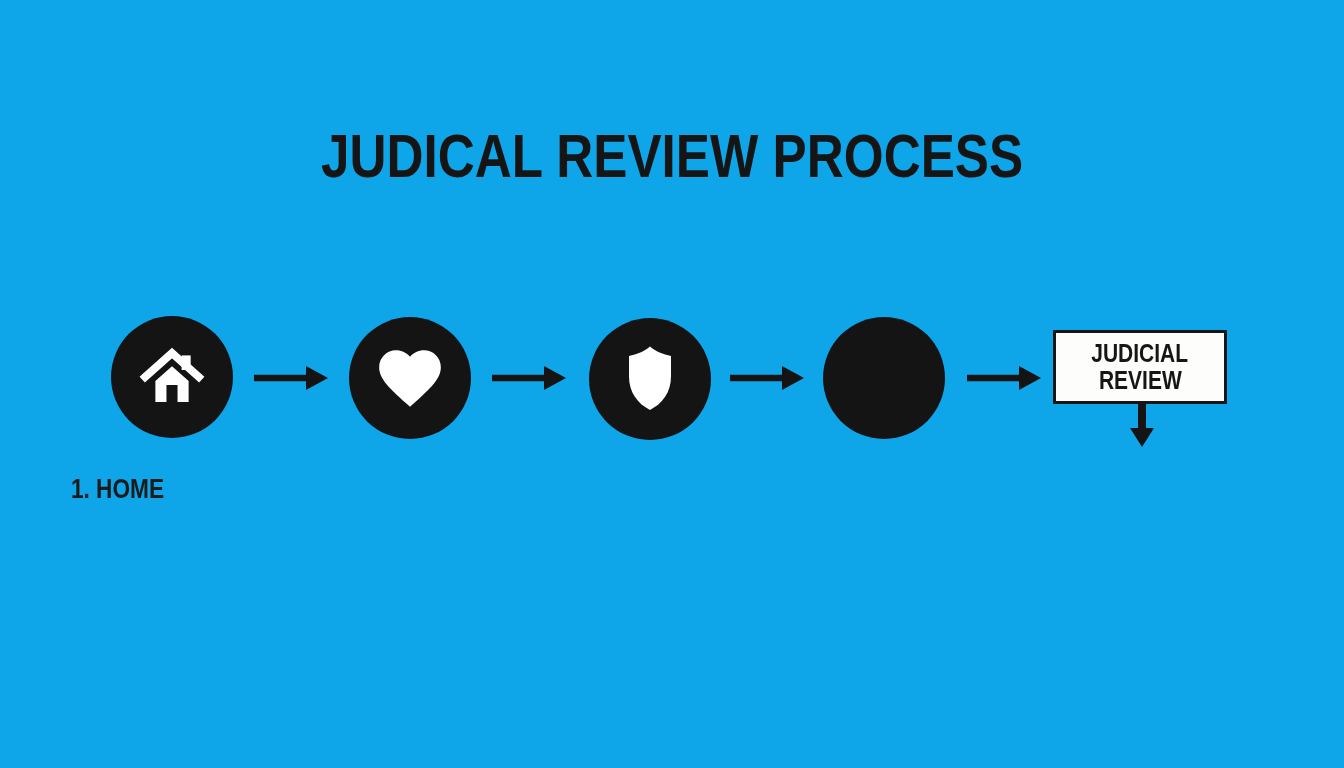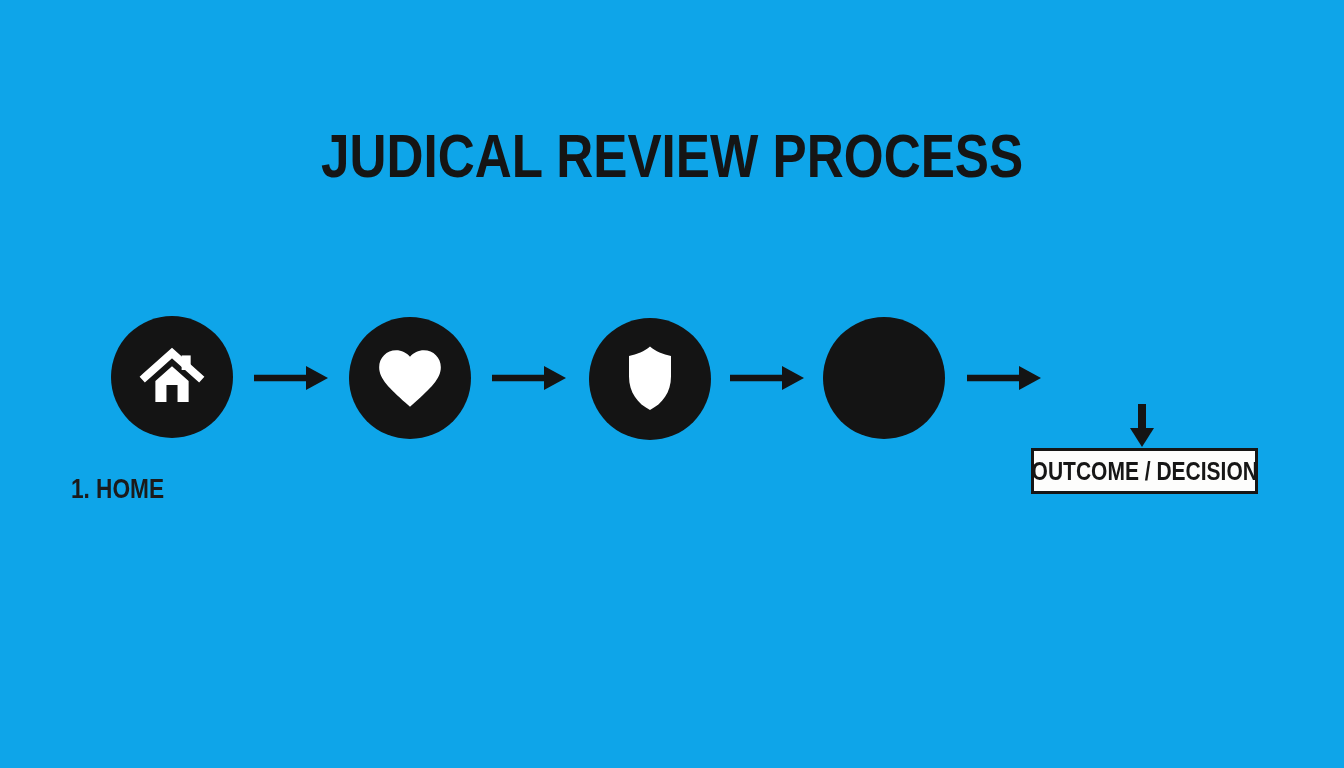--- a/index.html
+++ b/index.html
@@ -137,23 +137,24 @@
 
   <svg class="flow-arrow" style="left:965px;" width="78" height="32" viewBox="0 0 78 32">
     <line x1="2" y1="16" x2="58" y2="16" stroke="#141414" stroke-width="6.5"></line>
     <polygon points="54,4 76,16 54,28" fill="#141414"></polygon>
   </svg>
 
   <div class="step-label" style="left:62px;">
     <span class="squeeze">1. HOME</span>
   </div>
 
+  <div class="box" id="judicial-review-box">
+    <div><span class="squeeze">JUDICIAL</span></div>
+    <div><span class="squeeze">REVIEW</span></div>
+  </div>
 
   <svg id="down-arrow" width="32" height="46" viewBox="0 0 32 46">
     <line x1="16" y1="2" x2="16" y2="30" stroke="#141414" stroke-width="8"></line>
     <polygon points="4,26 28,26 16,45" fill="#141414"></polygon>
   </svg>
 
-  <div class="box" id="outcome-box">
-    <span class="squeeze">OUTCOME / DECISION</span>
-  </div>
 
 </div>
 
 </body></html>

